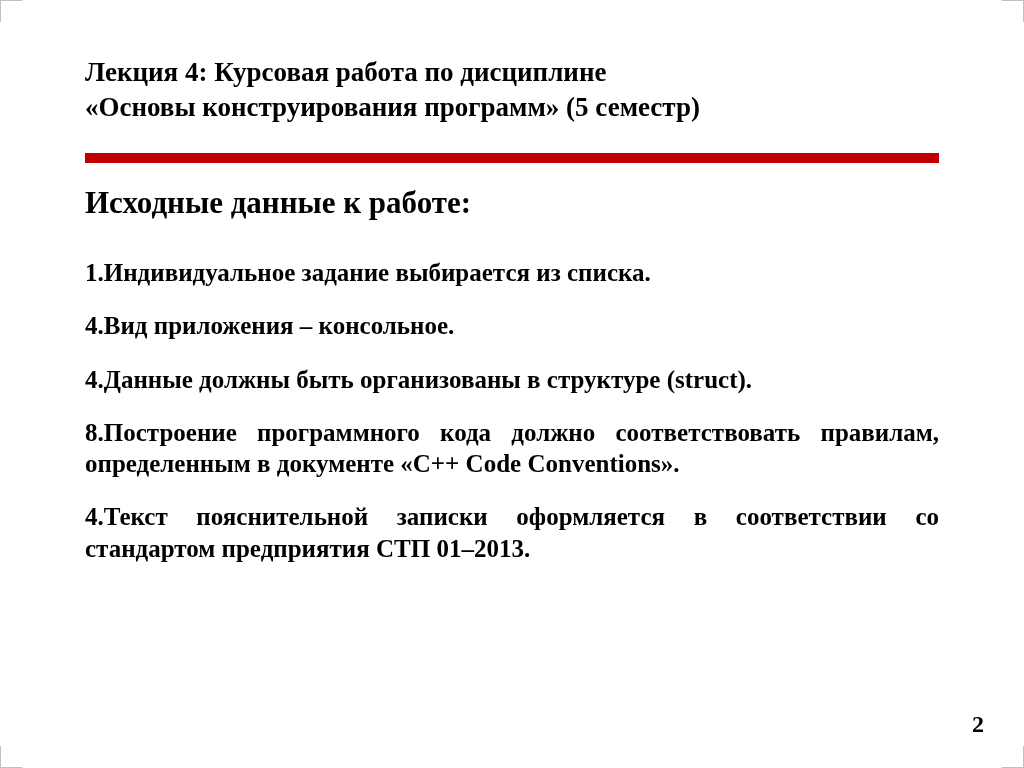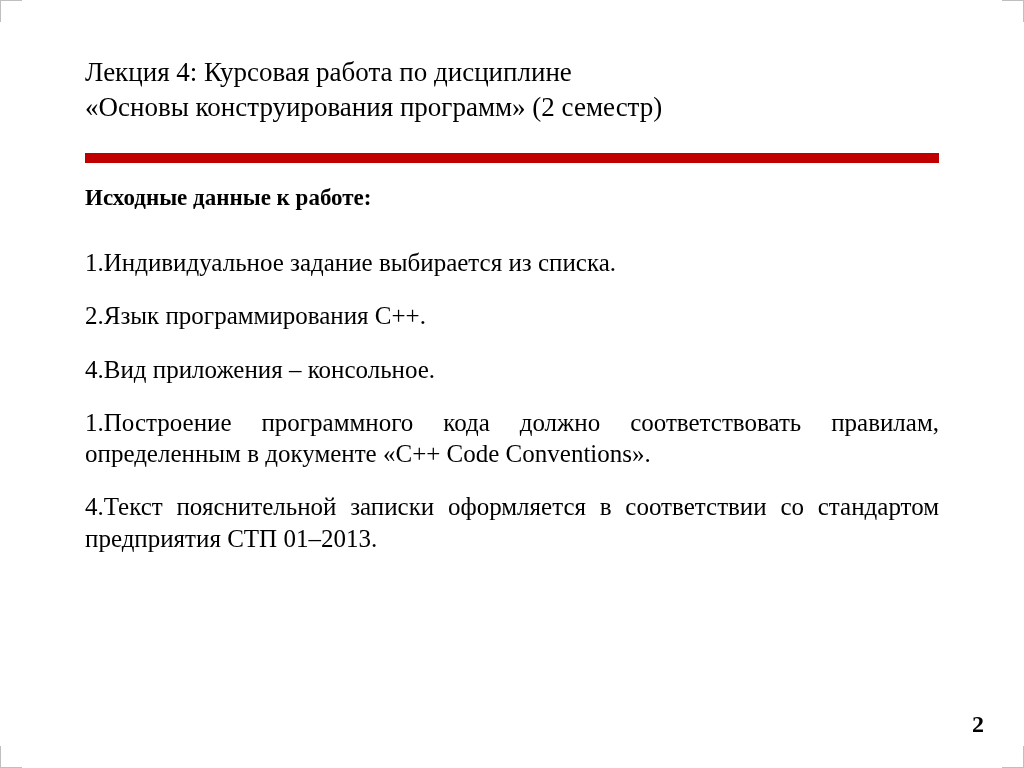--- a/index.html
+++ b/index.html
@@ -13,42 +13,43 @@
     overflow: hidden;
   }
   .slide {
     position: relative;
     width: 1024px;
     height: 768px;
     box-sizing: border-box;
     padding: 55px 85px 0 85px;
   }
   .title-block {
-    font-weight: normal;
+    font-weight: bold;
     font-size: 27px;
     line-height: 1.3;
   }
   .red-rule {
     margin-top: 28px;
     height: 10px;
     background: #c00000;
     width: 100%;
   }
   .subhead {
     margin-top: 22px;
     font-weight: bold;
-    font-size: 23px;
+    font-size: 31px;
   }
   .list {
     margin-top: 36px;
     font-size: 25px;
     line-height: 1.25;
   }
   .list .item {
     margin-bottom: 22px;
+    font-weight: bold;
   }
   .list .item.justify {
     text-align: justify;
   }
   .pagenum {
     position: absolute;
     right: 40px;
     bottom: 30px;
     font-weight: bold;
     font-size: 24px;
@@ -69,29 +70,29 @@
 
 <div class="slide">
 
   <div class="corner tl"></div>
   <div class="corner tr"></div>
   <div class="corner bl"></div>
   <div class="corner br"></div>
 
   <div class="title-block">
     <div>Лекция 4: Курсовая работа по дисциплине</div>
-    <div>«Основы конструирования программ» (2 семестр)</div>
+    <div>«Основы конструирования программ» (5 семестр)</div>
   </div>
 
   <div class="red-rule"></div>
 
   <div class="subhead">Исходные данные к работе:</div>
 
   <div class="list">
     <div class="item">1.Индивидуальное задание выбирается из списка.</div>
-    <div class="item">2.Язык программирования С++.</div>
     <div class="item">4.Вид приложения – консольное.</div>
-    <div class="item justify">1.Построение программного кода должно соответствовать правилам, определенным в документе «С++ Code Conventions».</div>
+    <div class="item">4.Данные должны быть организованы в структуре (struct).</div>
+    <div class="item justify">8.Построение программного кода должно соответствовать правилам, определенным в документе «С++ Code Conventions».</div>
     <div class="item justify">4.Текст пояснительной записки оформляется в соответствии со стандартом предприятия  СТП  01–2013.</div>
   </div>
 
   <div class="pagenum">2</div>
 </div>
 
 </body></html>

